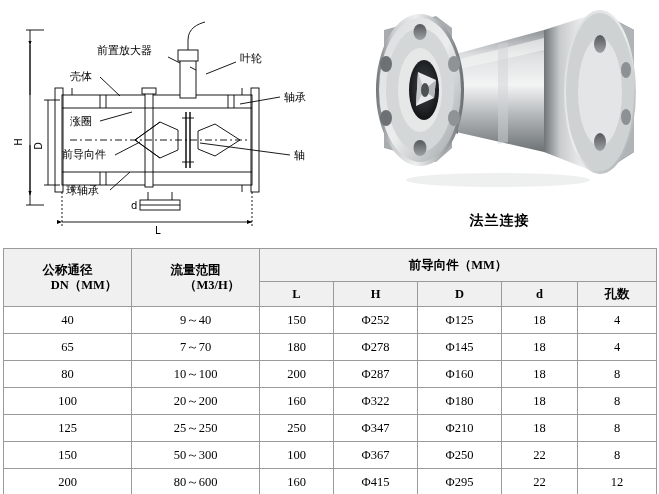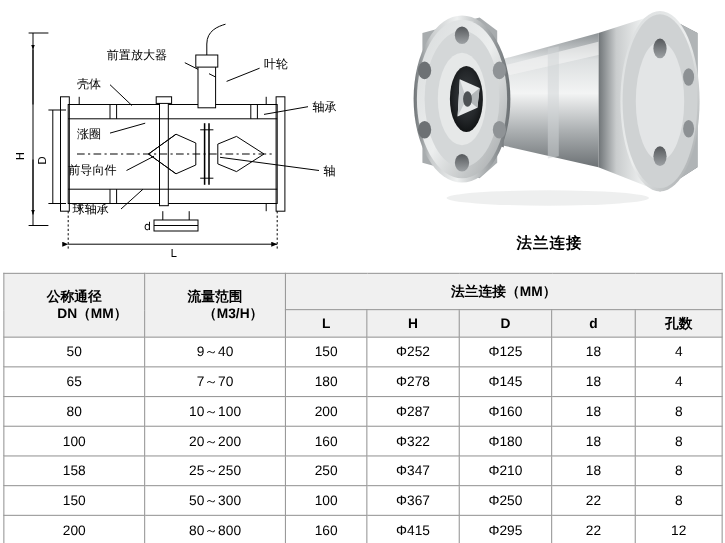--- a/index.html
+++ b/index.html
@@ -86,21 +86,21 @@
   table {
     border-collapse: collapse;
     width: 653px;
     table-layout: fixed;
   }
   th, td {
     border: 1px solid #9a9a9a;
     text-align: center;
     vertical-align: middle;
     font-size: 12.5px;
-    font-family: Liberation Sans, sans-serif;
+    font-family: Liberation Serif, serif;
     padding: 0;
     height: 27px;
     background: #fff;
   }
   thead th {
     background: #f0f0f0;
     font-weight: bold;
   }
   .hdr-tall {
     height: 32px;
@@ -330,33 +330,33 @@
       <thead>
         <tr>
           <th rowspan="2" class="hdr-tall">
             <span class="hdr-line1">公称通径</span>
             <span class="hdr-line2">DN（MM）</span>
           </th>
           <th rowspan="2" class="hdr-tall">
             <span class="hdr-line1">流量范围</span>
             <span class="hdr-line2">（M3/H）</span>
           </th>
-          <th colspan="5" class="hdr-tall">法兰连接（MM）</th>
+          <th colspan="5" class="hdr-tall">前导向件（MM）</th>
         </tr>
         <tr>
           <th class="hdr2">L</th>
           <th class="hdr2">H</th>
           <th class="hdr2">D</th>
           <th class="hdr2">d</th>
           <th class="hdr2">孔数</th>
         </tr>
       </thead>
       <tbody id="tbody">
           <tr>
-            <td>50</td>
+            <td>40</td>
             <td>9～40</td>
             <td>150</td>
             <td>Φ252</td>
             <td>Φ125</td>
             <td>18</td>
             <td>4</td>
           </tr>
           <tr>
             <td>65</td>
             <td>7～70</td>
@@ -378,40 +378,40 @@
           <tr>
             <td>100</td>
             <td>20～200</td>
             <td>160</td>
             <td>Φ322</td>
             <td>Φ180</td>
             <td>18</td>
             <td>8</td>
           </tr>
           <tr>
-            <td>158</td>
+            <td>125</td>
             <td>25～250</td>
             <td>250</td>
             <td>Φ347</td>
             <td>Φ210</td>
             <td>18</td>
             <td>8</td>
           </tr>
           <tr>
             <td>150</td>
             <td>50～300</td>
             <td>100</td>
             <td>Φ367</td>
             <td>Φ250</td>
             <td>22</td>
             <td>8</td>
           </tr>
           <tr>
             <td>200</td>
-            <td>80～800</td>
+            <td>80～600</td>
             <td>160</td>
             <td>Φ415</td>
             <td>Φ295</td>
             <td>22</td>
             <td>12</td>
           </tr>
         </tbody>
     </table>
   </div>
 </div>

